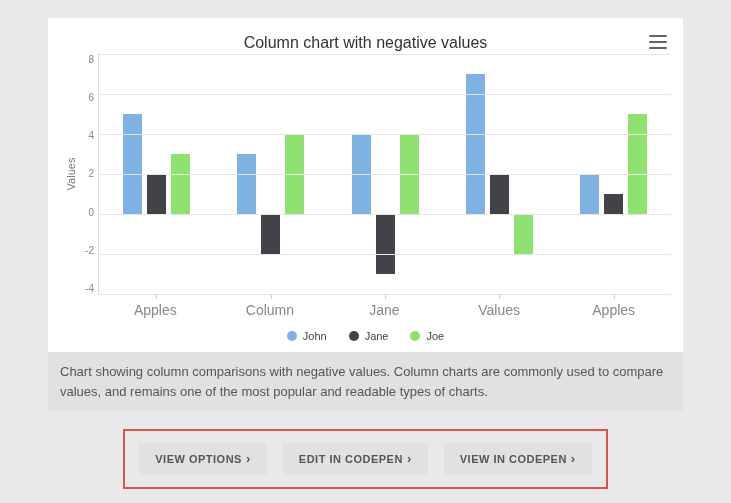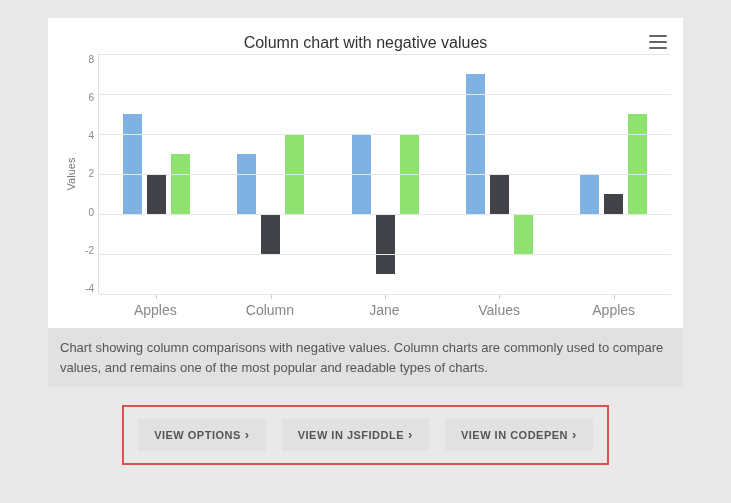--- a/index.html
+++ b/index.html
@@ -226,31 +226,45 @@
   </div>
 
   <div class="xlabels" id="xlabels">
       <div>Apples</div>
       <div>Column</div>
       <div>Jane</div>
       <div>Values</div>
       <div>Apples</div>
     </div>
 
+  <div class="legend" id="legend">
+      <div class="item">
+        <span class="swatch" style="background: rgb(127, 177, 227);"></span>
+        <span>John</span>
+      </div>
+      <div class="item">
+        <span class="swatch" style="background: rgb(66, 67, 72);"></span>
+        <span>Jane</span>
+      </div>
+      <div class="item">
+        <span class="swatch" style="background: rgb(143, 226, 112);"></span>
+        <span>Joe</span>
+      </div>
+    </div>
 
 </div>
 
 <div class="desc">Chart showing column comparisons with negative values. Column charts are commonly used to compare values, and remains one of the most popular and readable types of charts.</div>
 
 <div class="button-row">
   <button class="btn">
     <span>VIEW OPTIONS</span>
     <span class="chev">›</span>
   </button>
   <button class="btn">
-    <span>VIEW IN JSFIDDLE</span>
+    <span>EDIT IN CODEPEN</span>
     <span class="chev">›</span>
   </button>
   <button class="btn">
     <span>VIEW IN CODEPEN</span>
     <span class="chev">›</span>
   </button>
 </div>
 
 </body></html>

